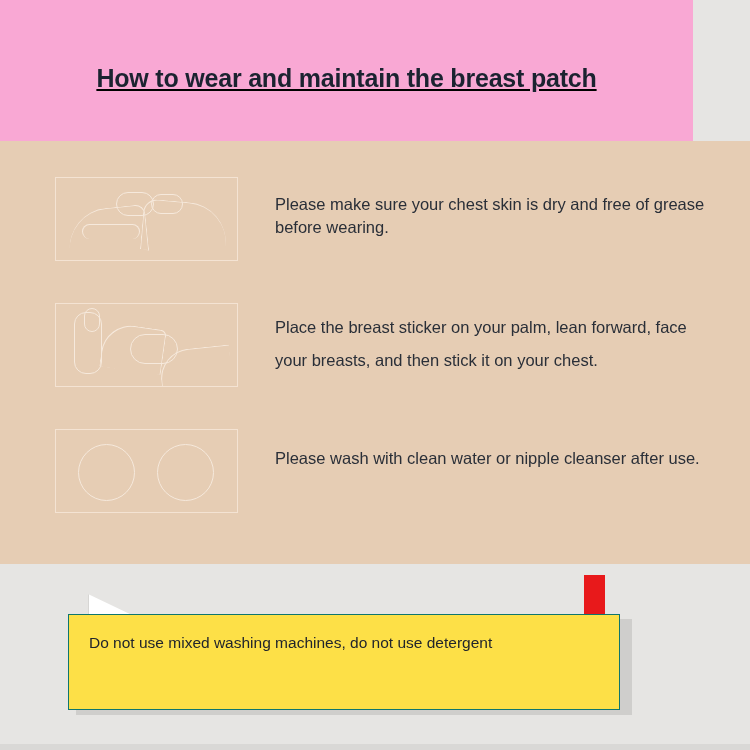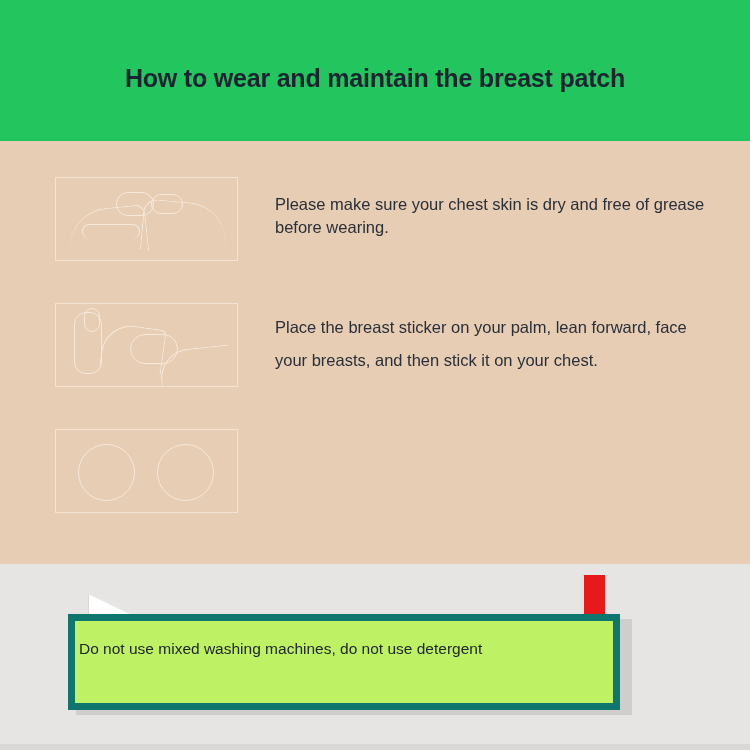--- a/index.html
+++ b/index.html
@@ -18,26 +18,27 @@
     width: 750px;
     height: 750px;
     background: #e6e5e3;
   }
 
   
   .header {
     position: absolute;
     left: 0;
     top: 0;
-    width: 750px;
+    width: 693px;
     height: 141px;
-    background: #22c55e;
+    background: #f9a8d4;
     display: flex;
     align-items: center;
     justify-content: center;
+    text-decoration: underline;
   }
   .header-title {
     font-size: 25px;
     font-weight: bold;
     color: #1b2330;
     letter-spacing: -0.2px;
     text-align: center;
     margin-top: 16px;
   }
 
@@ -125,24 +126,24 @@
     width: 556px;
     height: 96px;
     background: #cfcecc;
   }
   .note-box {
     position: absolute;
     left: 68px;
     top: 50px;
     width: 552px;
     height: 96px;
-    background: #bef264;
-    border: 7px solid #0f766e;
-    box-sizing: border-box;
-    padding: 14px 20px 0 4px;
+    background: #fde047;
+    border: 1px solid #0f766e;
+    box-sizing: border-box;
+    padding: 14px 20px 0 20px;
   }
   .note-line {
     color: #21252c;
     font-size: 15.5px;
     line-height: 28px;
     white-space: nowrap;
   }
   .note-line.wrap { white-space: normal; }
   .pointer-fill {
     position: absolute;
@@ -212,20 +213,21 @@
         <span class="art-line f2-d"></span>
       </div>
       <div class="step-text t2">Place the breast sticker on your palm, lean forward, face your breasts, and then stick it on your chest.</div>
     </div>
 
     <div class="step-row r3">
       <div class="step-figure">
         <span class="circle c1"></span>
         <span class="circle c2"></span>
       </div>
+      <div class="step-text t3">Please wash with clean water or nipple cleanser after use.</div>
     </div>
 
   </div>
 
   <div class="bottom-area">
     <div class="excl-bar"></div>
     <div class="excl-dot"></div>
     <div class="note-shadow"></div>
     <div class="pointer-fill"></div>
     <div class="note-box">

